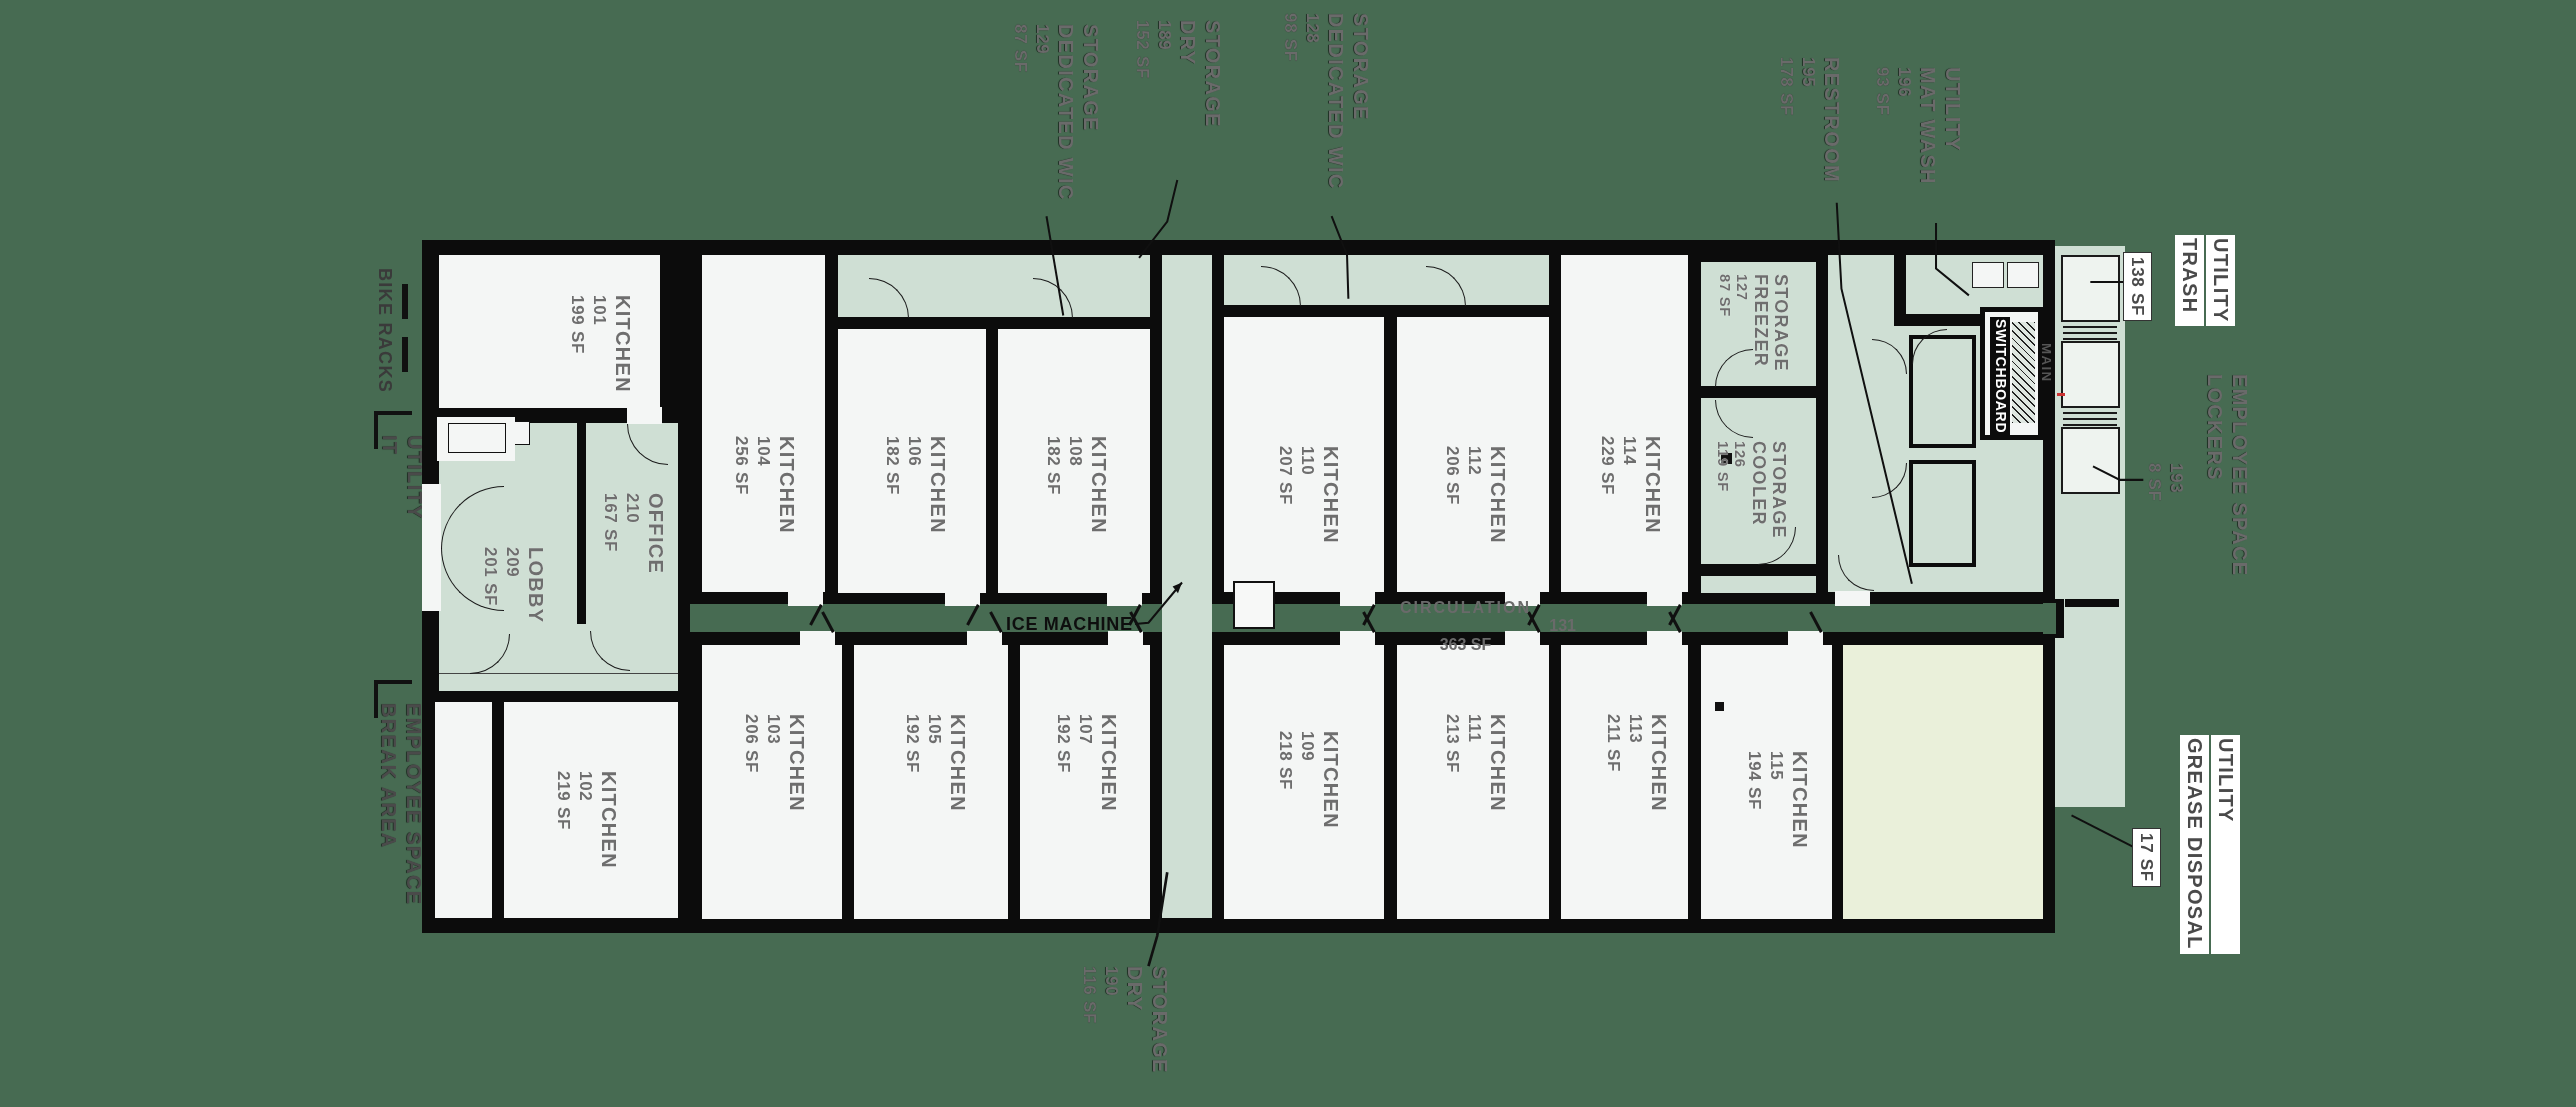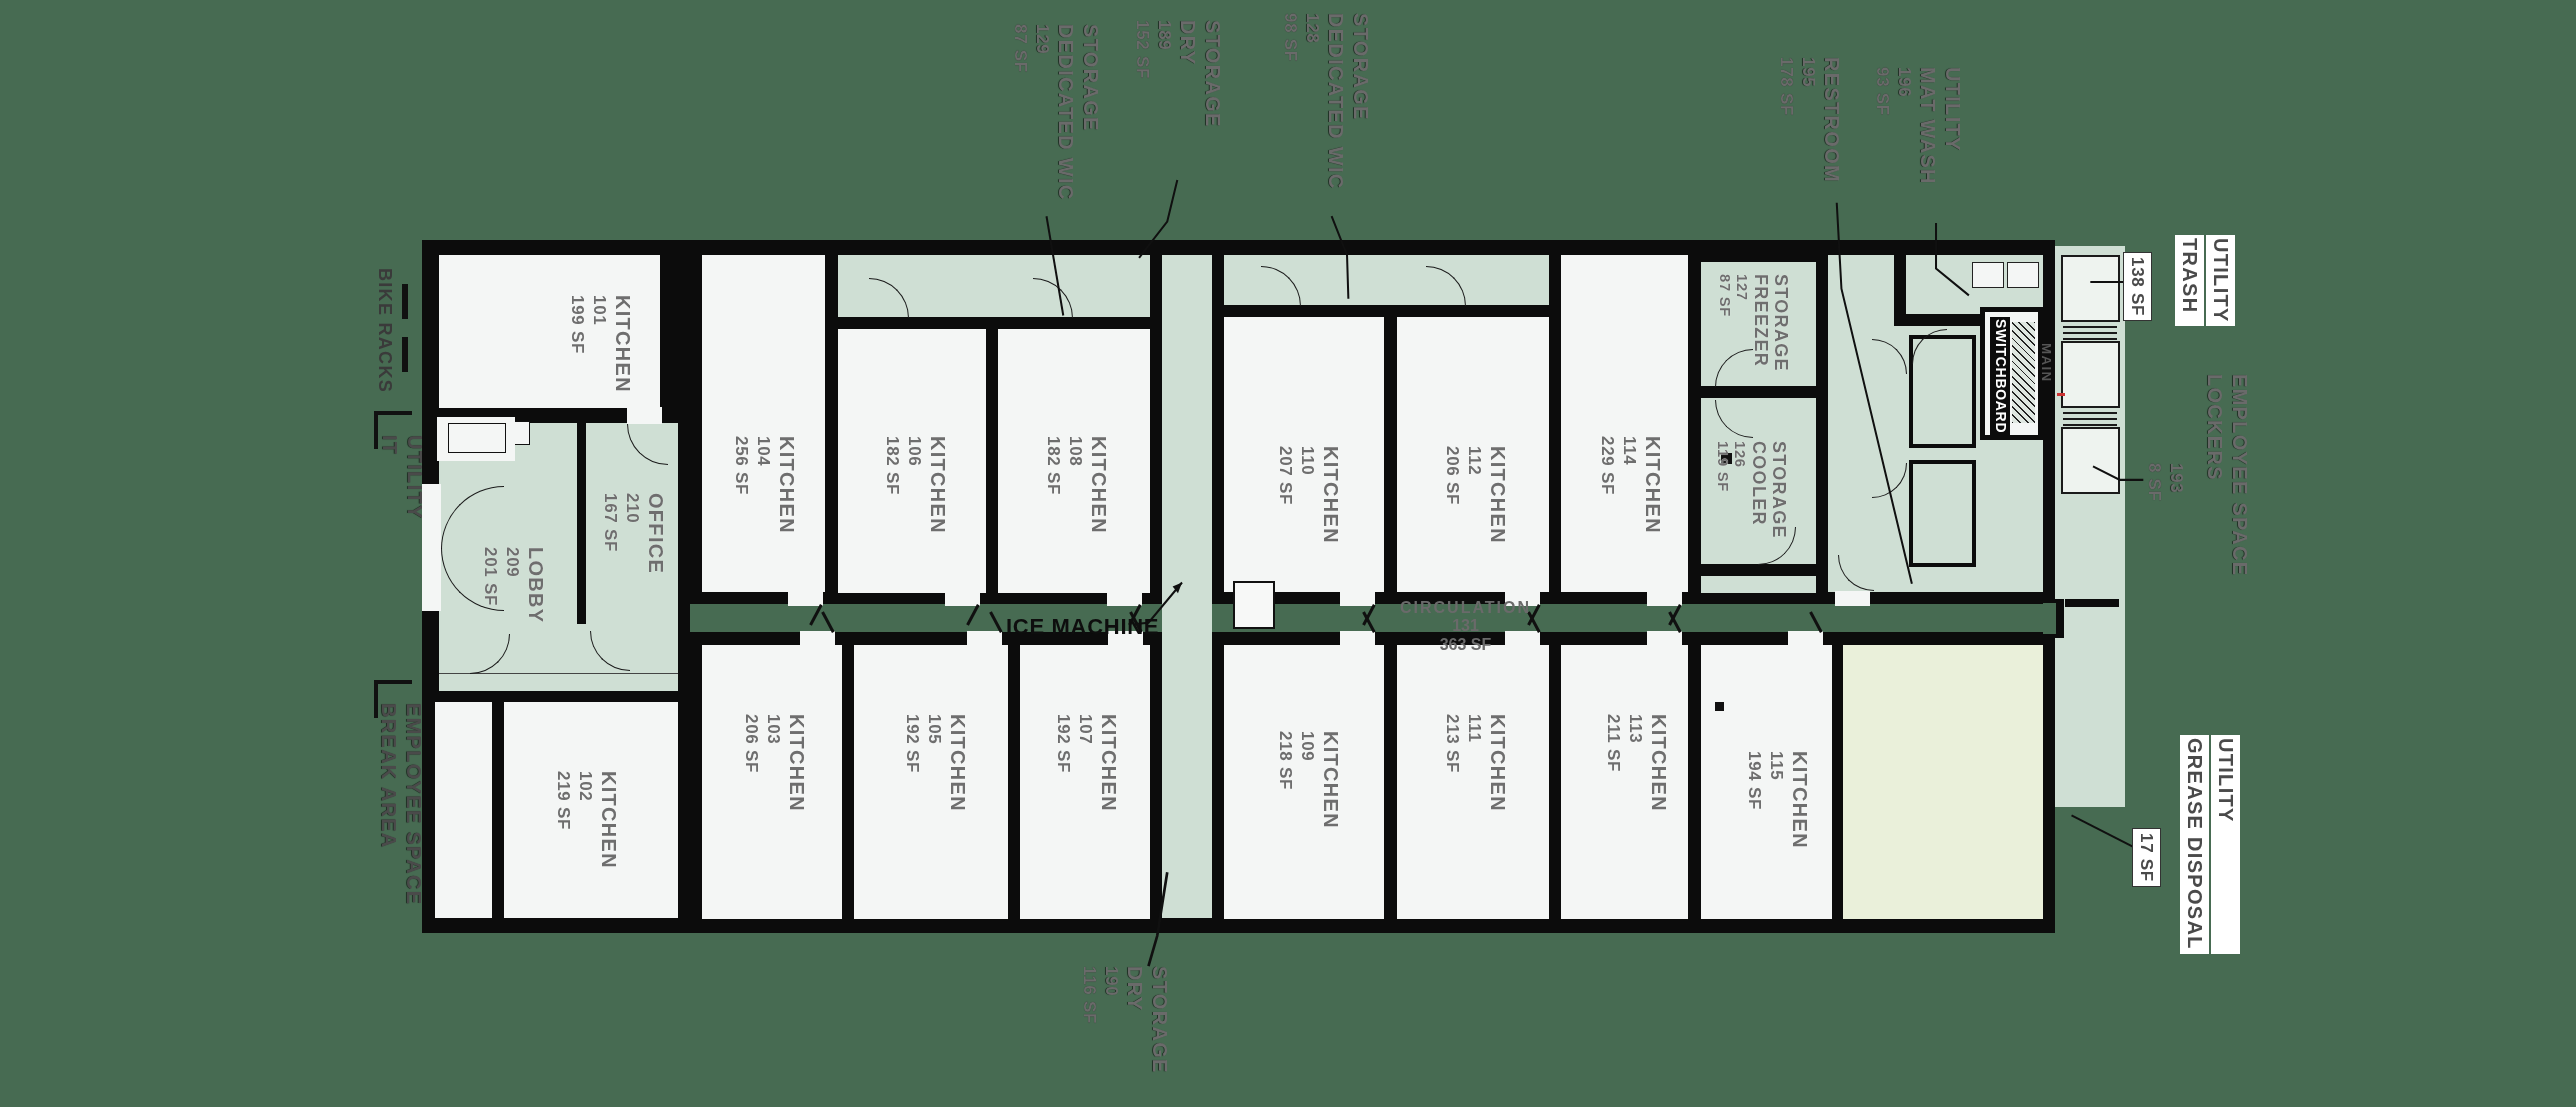--- a/index.html
+++ b/index.html
@@ -345,21 +345,21 @@
 
   <div class="vl" style="left:1990px;top:318px;color:#ffffff;background:#0c0c0c;padding:1.3px;">
     <div style="font-size:14px;letter-spacing:0.7px;">SWITCHBOARD</div>
   </div>
   <div class="vl" style="left:2037px;top:343px;color:#555;">
     <div style="font-size:13.4px;">MAIN</div>
   </div>
 
   <div class="hl" style="left:1355px;top:599px;width:221px;">
     <div style="font-size:16px;letter-spacing:2px;">CIRCULATION</div>
-    <div style="font-size:16px;">131</div>
+    <div style="font-size:16px;text-align:right;">131</div>
     <div style="font-size:16px;">363 SF</div>
   </div>
   <div class="hl" style="left:1006px;top:614px;color:#0e0e0e;">
-    <div style="font-size:22px;letter-spacing:0.7px;text-align:right;">ICE MACHINE</div>
+    <div style="font-size:18px;letter-spacing:0.7px;text-align:right;">ICE MACHINE</div>
   </div>
 
 </div>
 
 
 </body></html>

